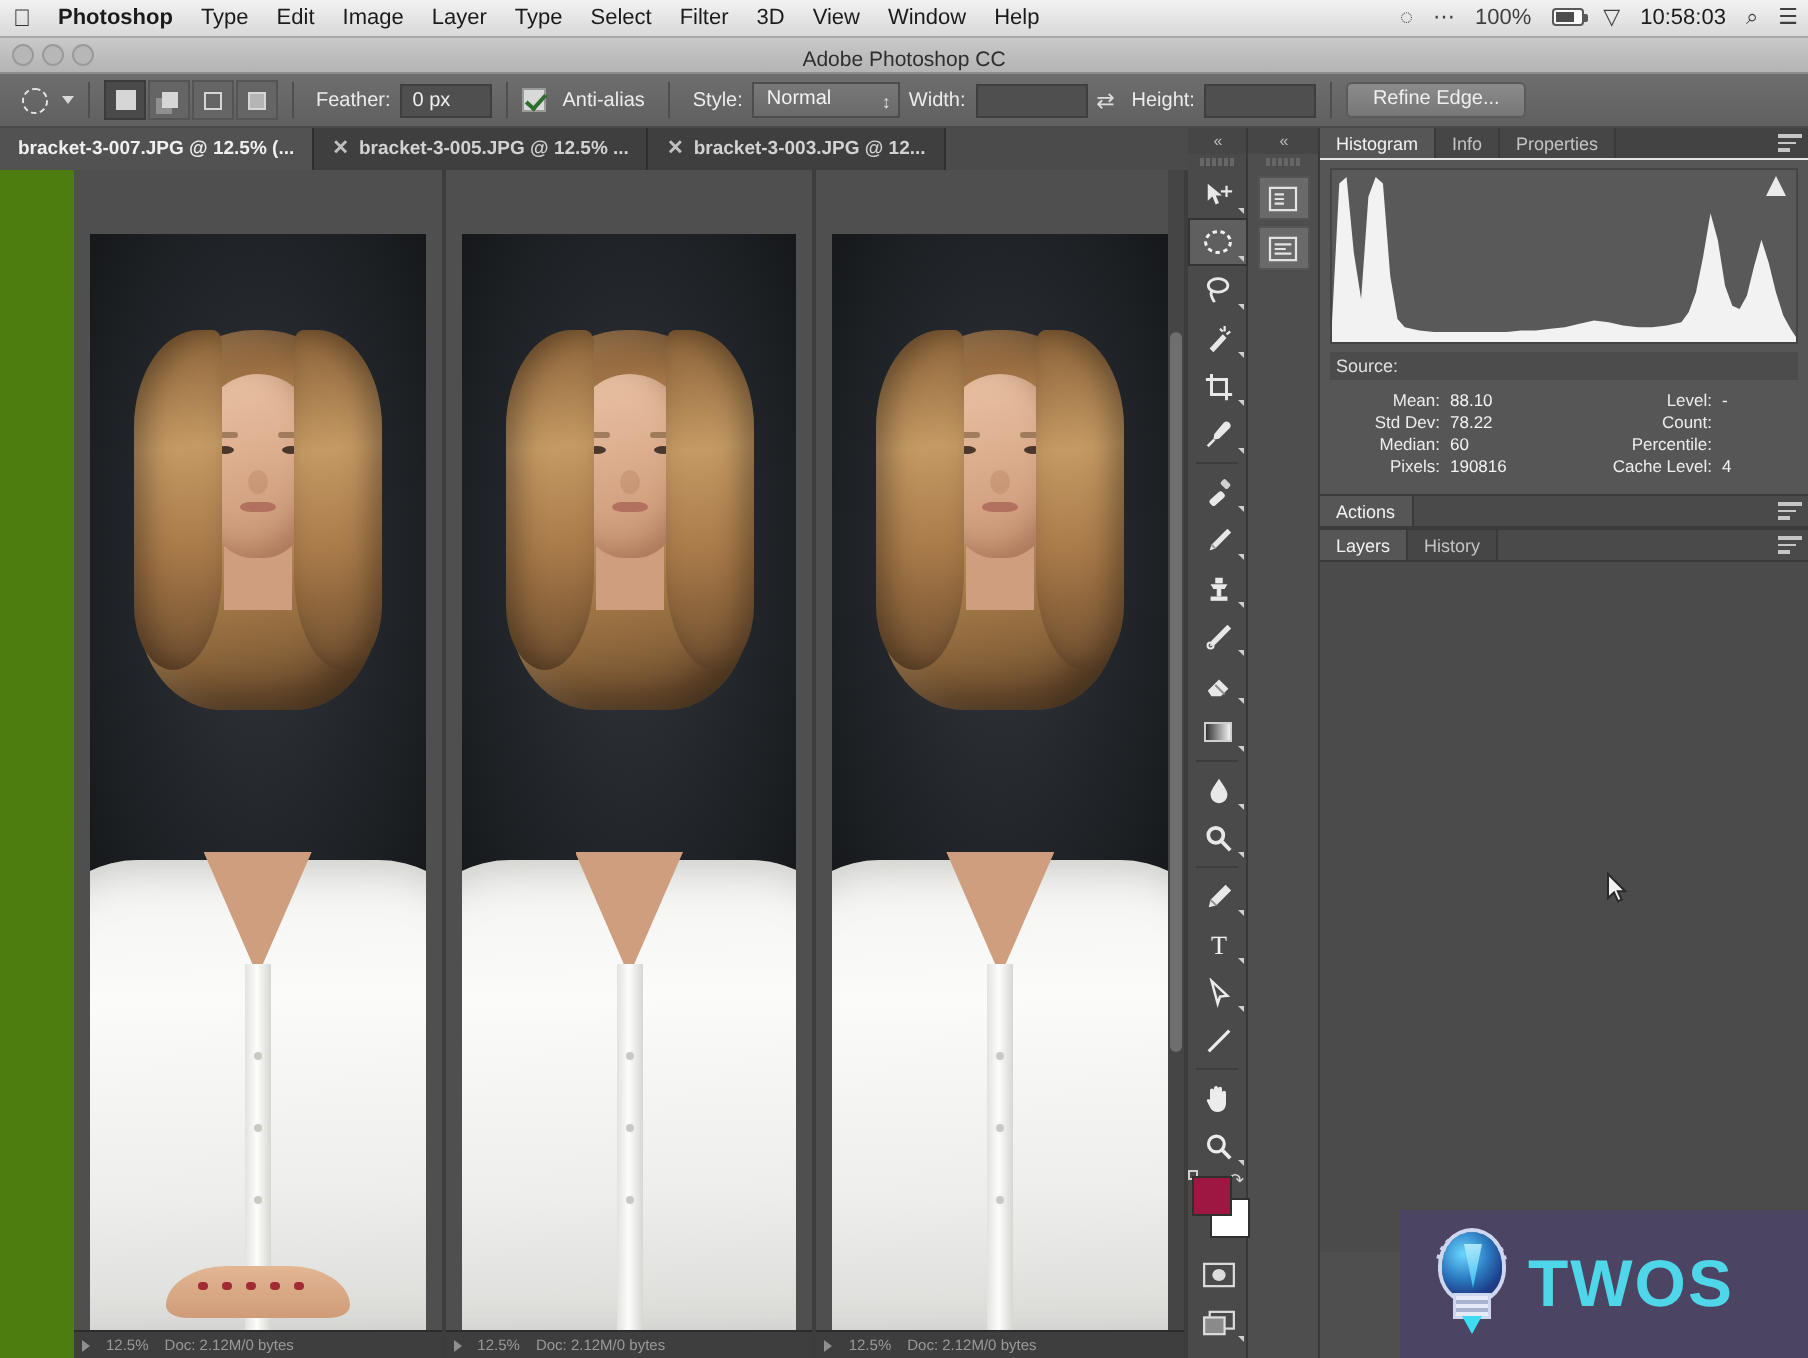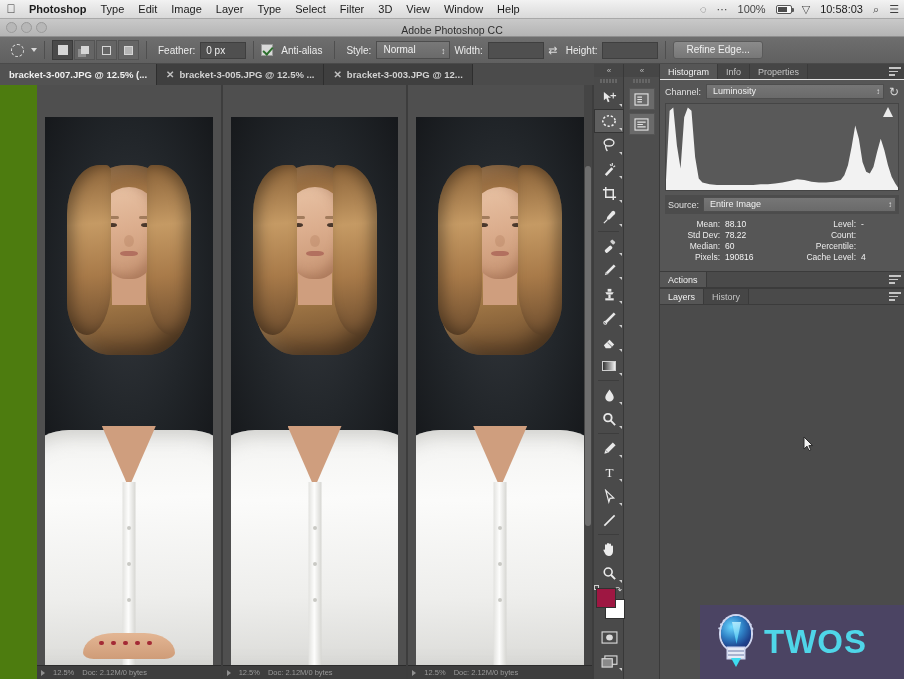--- a/index.html
+++ b/index.html
@@ -803,40 +803,34 @@
       <div class="ptab">Info</div>
       <div class="ptab">Properties</div>
       <div class="panel-menu">
           <i></i>
           <i></i>
           <i></i>
         </div>
     </div>
 
     <div class="panel-body">
-      <div class="row">
-        <span class="plabel">Channel:</span>
-        <span class="psel">Luminosity</span>
-        <span class="refresh-ico">↻</span>
-      </div>
 
       <div class="histo-wrap">
         <svg id="histo-svg" viewBox="0 0 255 100" preserveAspectRatio="none">
             <path d="M0,100 L0.00,88.48 L4.00,7.84 L8.00,4.00 L12.00,48.16 L16.00,75.04 L20.00,15.52 L24.00,4.00 L28.00,7.84 L32.00,61.60 L36.00,86.56 L40.00,91.36 L48.00,93.28 L56.00,94.24 L64.00,94.24 L72.00,94.24 L80.00,94.24 L88.00,94.24 L96.00,94.24 L104.00,93.28 L112.00,93.28 L120.00,92.32 L128.00,91.36 L136.00,89.44 L144.00,87.52 L152.00,88.48 L160.00,90.40 L168.00,91.36 L176.00,91.36 L184.00,90.40 L192.00,88.48 L196.00,82.72 L200.00,71.20 L204.00,50.08 L208.00,25.12 L212.00,40.48 L216.00,67.36 L220.00,78.88 L224.00,80.80 L228.00,73.12 L232.00,55.84 L236.00,40.48 L240.00,53.92 L244.00,71.20 L248.00,84.64 L252.00,92.32 L255.00,97.12 L255,100 Z" fill="#f2f2f2"></path>
           </svg>
         <span class="warn-tri">
             <span>
               <b></b>
             </span>
           </span>
       </div>
 
       <div class="source-row">
         <span class="plabel">Source:</span>
-        <span class="psel">Entire Image</span>
       </div>
 
       <div class="stats">
         <span class="k">Mean:</span>
         <span class="v">88.10</span>
         <span class="k">Level:</span>
         <span class="v">-</span>
 
         <span class="k">Std Dev:</span>
         <span class="v">78.22</span>

